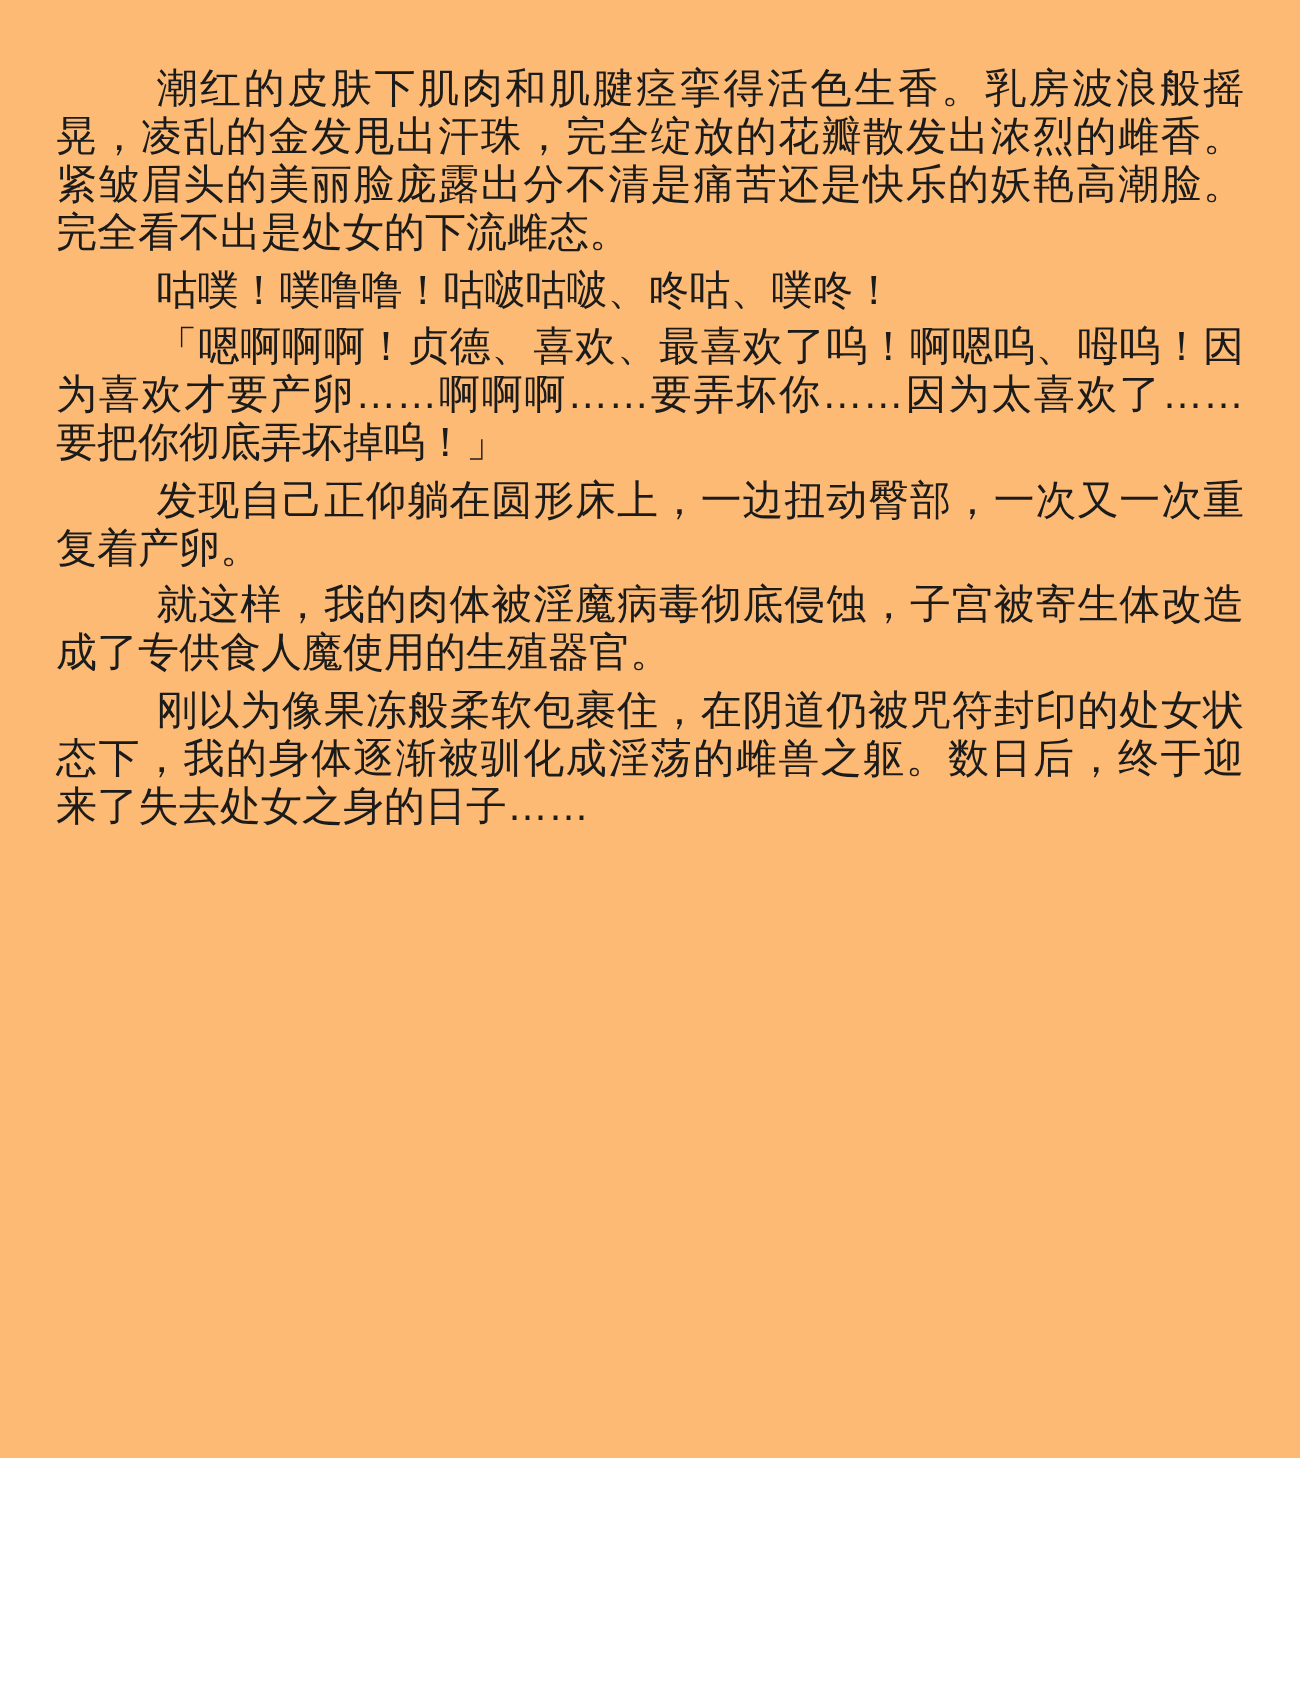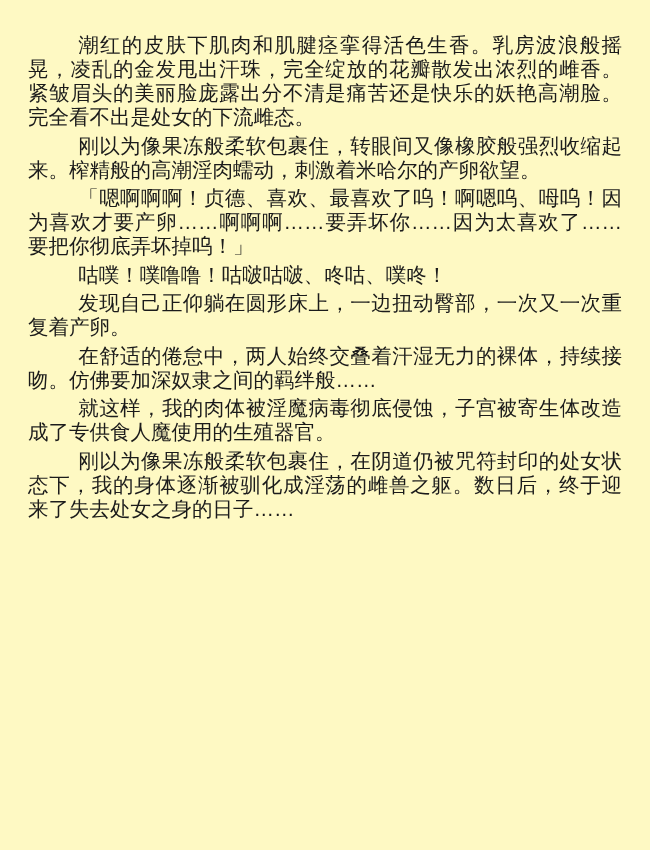--- a/index.html
+++ b/index.html
@@ -4,41 +4,39 @@
 <style>
   html, body {
     margin: 0;
     padding: 0;
     background: #ffffff;
   }
   .page {
     position: relative;
     box-sizing: border-box;
     width: 650px;
-    height: 850px;
-    background: #fef9c3;
+    height: 729px;
+    background: #fdba74;
     padding: 33px 28px 0 28px;
     overflow: hidden;
     font-family: "Liberation Sans", sans-serif;
     font-size: 20.5px;
     line-height: 24px;
     color: #1b1b1b;
     text-align: justify;
   }
   .page p {
     margin: 0 0 4.5px 0;
     text-indent: 2.45em;
     word-break: break-all;
   }
 </style>
 </head>
 <body>
 
 <div class="page">
   <p>潮红的皮肤下肌肉和肌腱痉挛得活色生香。乳房波浪般摇晃，凌乱的金发甩出汗珠，完全绽放的花瓣散发出浓烈的雌香。紧皱眉头的美丽脸庞露出分不清是痛苦还是快乐的妖艳高潮脸。完全看不出是处女的下流雌态。</p>
-  <p>刚以为像果冻般柔软包裹住，转眼间又像橡胶般强烈收缩起来。榨精般的高潮淫肉蠕动，刺激着米哈尔的产卵欲望。</p>
+  <p>咕噗！噗噜噜！咕啵咕啵、咚咕、噗咚！</p>
   <p>「嗯啊啊啊！贞德、喜欢、最喜欢了呜！啊嗯呜、呣呜！因为喜欢才要产卵……啊啊啊……要弄坏你……因为太喜欢了……要把你彻底弄坏掉呜！」</p>
-  <p>咕噗！噗噜噜！咕啵咕啵、咚咕、噗咚！</p>
   <p>发现自己正仰躺在圆形床上，一边扭动臀部，一次又一次重复着产卵。</p>
-  <p>在舒适的倦怠中，两人始终交叠着汗湿无力的裸体，持续接吻。仿佛要加深奴隶之间的羁绊般……</p>
   <p>就这样，我的肉体被淫魔病毒彻底侵蚀，子宫被寄生体改造成了专供食人魔使用的生殖器官。</p>
   <p>刚以为像果冻般柔软包裹住，在阴道仍被咒符封印的处女状态下，我的身体逐渐被驯化成淫荡的雌兽之躯。数日后，终于迎来了失去处女之身的日子……</p>
 </div>
 
 </body></html>

